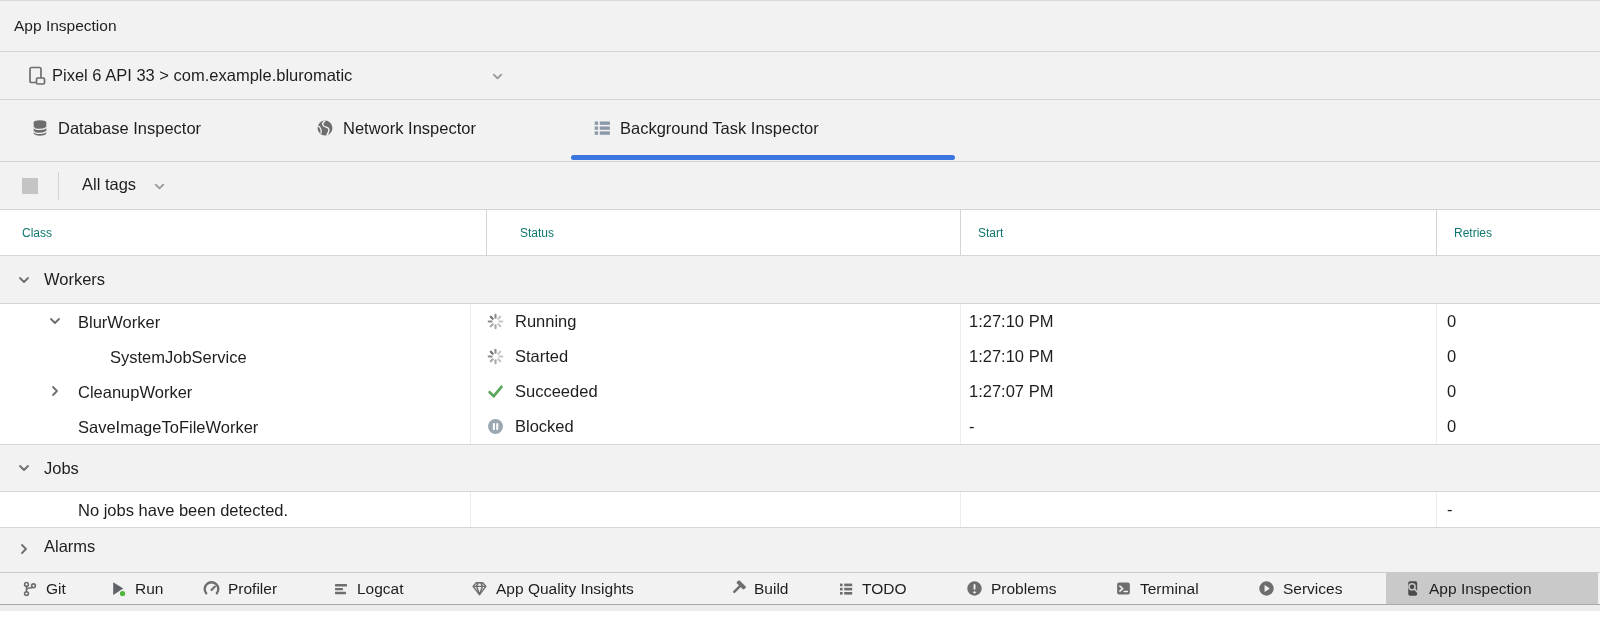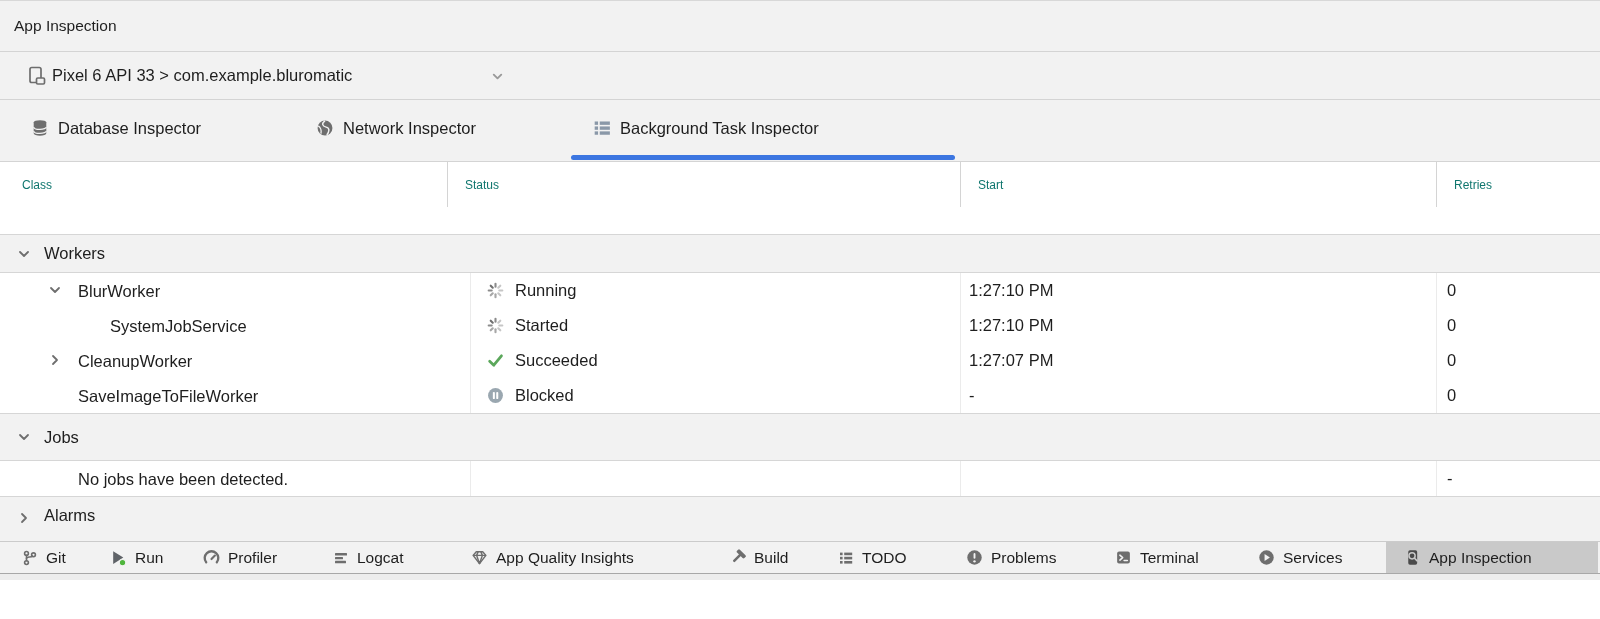--- a/index.html
+++ b/index.html
@@ -43,31 +43,31 @@
   }
   .filter-square { position:absolute; left:22px; top:16px; width:16px; height:16px; background:#c4c4c4; }
   .filter-sep { position:absolute; left:58px; top:10px; width:1px; height:28px; background:#d2d2d2; }
   .filter-label { position:absolute; left:82px; top:13px; font-size:16.5px; }
   .filter-chevron { position:absolute; left:152px; top:17px; }
 
   
   .thead { height:45px; background:#fff; position:relative; font-size:12px; color:#0f766e; }
   .thead .hc { position:absolute; top:0; bottom:0; display:flex; align-items:center; }
   .hc-class { left:0; width:470px; padding-left:22px; }
-  .hc-status { left:447px; width:490px; padding-left:17px; border-left:1px solid #d4d4d4; }
+  .hc-status { left:486px; width:490px; padding-left:33px; border-left:1px solid #d4d4d4; }
   .hc-start { left:960px; width:476px; padding-left:17px; border-left:1px solid #d4d4d4; }
   .hc-retries { left:1436px; right:0; padding-left:17px; border-left:1px solid #d4d4d4; }
 
   .sec {
     background:#f2f2f2; border-top:1px solid #d6d6d6; border-bottom:1px solid #d6d6d6;
     position:relative; display:flex; align-items:center; font-size:16.5px;
   }
   .sec .sec-chevron { position:absolute; left:16px; }
   .sec .sec-label { position:absolute; left:44px; }
-  .sec-workers { height:39px;margin-top:27px; }
+  .sec-workers { height:49px; }
   .sec-jobs { height:48px; }
   .sec-alarms { height:45px; border-bottom:none; align-items:flex-start; }
   .sec-alarms .sec-chevron { top:13px; }
   .sec-alarms .sec-label { top:9px; }
 
   .trow { height:35px; background:#fff; position:relative; font-size:16.5px; }
   .trow .cell { position:absolute; top:0; bottom:0; display:flex; align-items:center; }
   .cell-class { left:0; width:470px; }
   .cell-status { left:470px; width:490px; padding-left:16px; border-left:1px solid #ebebeb; gap:11px; }
   .cell-start { left:960px; width:476px; padding-left:8px; border-left:1px solid #ebebeb; }
@@ -147,20 +147,30 @@
             <rect x="1.5" y="11" width="3" height="3"></rect>
               <rect x="6" y="11" width="9" height="3"></rect>
           </g>
         </svg>
       </span>
       <span>Background Task Inspector</span>
     </div>
     <div class="tab-underline"></div>
   </div>
 
+  <div class="filter-bar">
+    <span class="filter-square"></span>
+    <span class="filter-sep"></span>
+    <span class="filter-label">All tags</span>
+    <span class="filter-chevron">
+      <svg width="15" height="15" viewBox="0 0 16 16">
+          <path d="M4 6 L8 10 L12 6" fill="none" stroke="#9a9a9a" stroke-width="2" stroke-linecap="round" stroke-linejoin="round"></path>
+        </svg>
+    </span>
+  </div>
 
   <div class="thead">
     <div class="hc hc-class">
         <span>Class</span>
       </div>
     <div class="hc hc-status">
         <span>Status</span>
       </div>
     <div class="hc hc-start">
         <span>Start</span>

